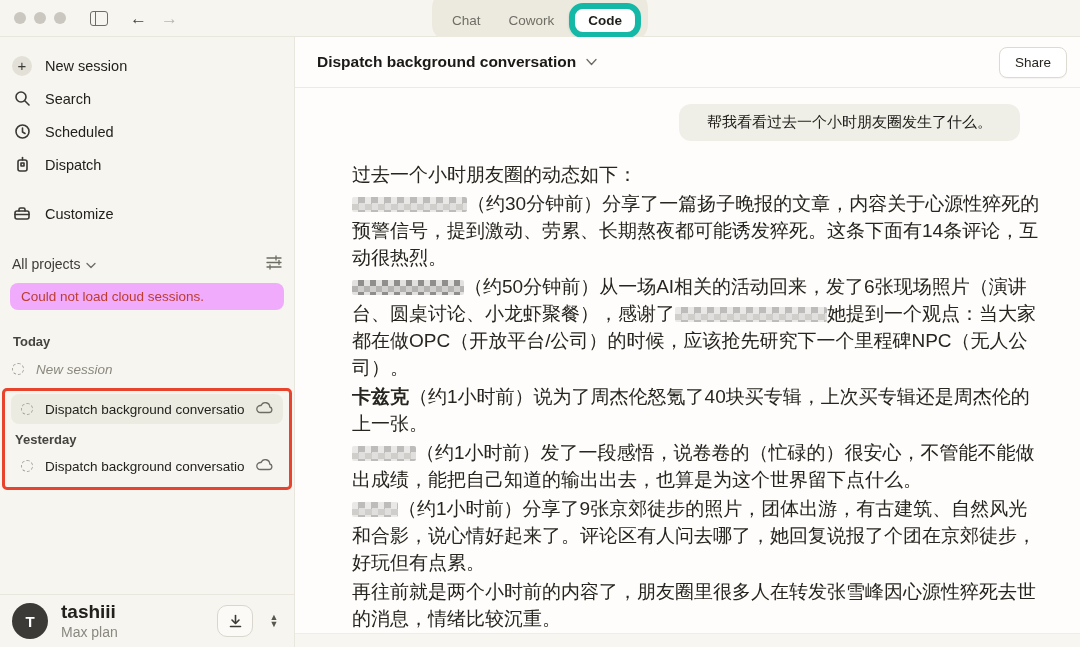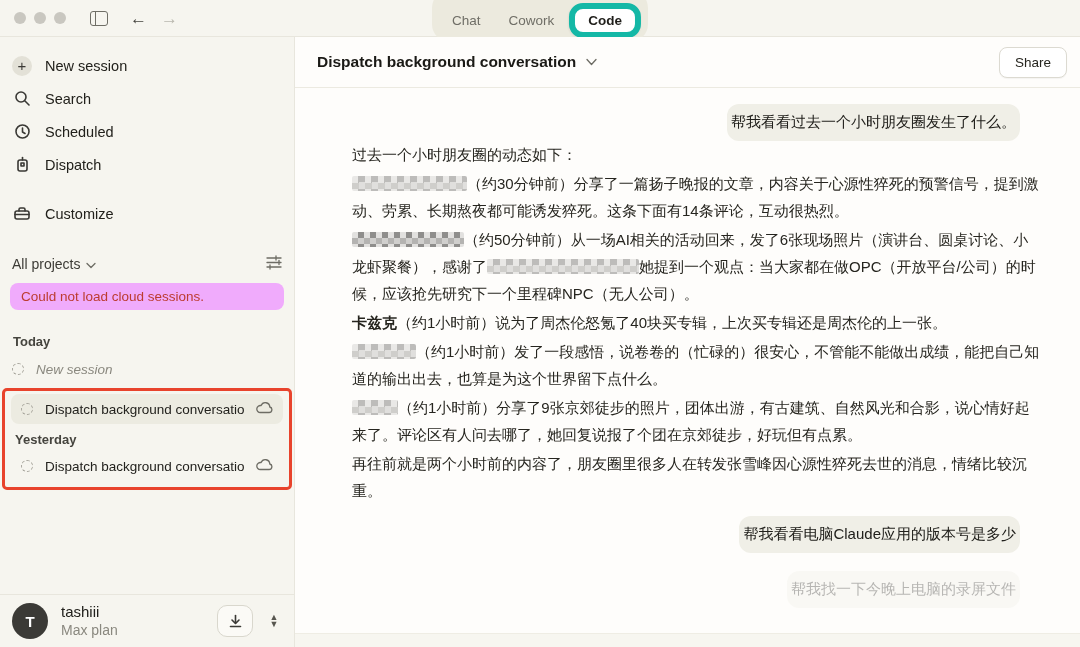--- a/index.html
+++ b/index.html
@@ -52,40 +52,40 @@
     border-radius:5px; padding:3px 3px 6px 3px; }
   .session-row { display:flex; align-items:center; gap:12px; height:30px; padding:0 10px;
     border-radius:8px; font-size:13.5px; color:#23221e; margin:0 3px; }
   .session-row.selected { background:#ecebe1; }
   .session-row .title { flex:1; white-space:nowrap; overflow:hidden; }
   .sidebar-footer { margin-top:auto; border-top:1px solid #e8e6dd; height:53px;
     display:flex; align-items:center; padding:0 12px; gap:13px; }
   .avatar { width:36px; height:36px; border-radius:50%; background:#3b3a36; color:#fff;
     font-size:15px; font-weight:700; display:flex; align-items:center; justify-content:center; flex:none; }
   .user-meta { line-height:1.25; }
-  .user-name { font-size:15px; font-weight:400; color:#22211c; }
+  .user-name { font-size:19px; font-weight:700; color:#22211c; }
   .user-plan { font-size:14px; color:#8a887f; }
   .dl-btn { margin-left:auto; width:36px; height:32px; border:1px solid #d9d7cd; border-radius:10px;
     background:#fbfaf6; display:flex; align-items:center; justify-content:center; }
   .acct-chev { width:16px; display:flex; flex-direction:column; align-items:center; color:#57564f;
     font-size:9px; line-height:.8; background:none; border:none; }
 
   
   .main { flex:1; display:flex; flex-direction:column; background:#fefdfb; position:relative; }
   .main-header { height:51px; border-bottom:1px solid #eceae1; display:flex; align-items:center;
     padding:0 13px 0 22px; flex:none; }
   .conv-title { font-size:15.5px; font-weight:700; color:#1b1a16; display:flex; align-items:center; gap:10px; }
   .share-btn { margin-left:auto; font-size:13.5px; color:#26251f; background:#ffffff;
     border:1px solid #dcdad1; border-radius:8px; padding:7px 15px; box-shadow:0 1px 1px rgba(0,0,0,.04); }
   .chat { flex:1; padding:16px 40px 0 57px; display:flex; flex-direction:column; overflow:hidden; }
-  .bubble { align-self:flex-end; background:#f0efe7; border-radius:12px; padding:9px 4px;
+  .bubble { align-self:flex-end; background:#f0efe7; border-radius:12px; padding:9px 28px;
     font-size:15px; color:#21201c; margin-right:20px; max-width:620px; }
   .bubble.faded { opacity:.32; margin-top:18px; }
   .bubble.second { margin-top:10px; }
-  .assistant { margin-top:0; font-size:15px; line-height:27px; color:#26251f; }
+  .assistant { margin-top:20px; font-size:19px; line-height:27px; color:#26251f; }
   .assistant p { margin:0 0 2px 0; }
   .m-name { font-weight:700; }
   .redact { display:inline-block; height:15px; vertical-align:-2px; border-radius:2px;
     background:repeating-conic-gradient(#bdbcba 0% 25%, #e0dfdd 25% 50%, #cfcecb 50% 75%, #e9e8e6 75% 100%);
     background-size:13px 13px; }
   .redact.dark { background:repeating-conic-gradient(#8f8e8c 0% 25%, #d0cfcd 25% 50%, #b4b3b1 50% 75%, #e2e1df 75% 100%); background-size:12px 12px; }
   .w46{width:46px} .w64{width:64px} .w107{width:107px} .w112{width:112px} .w115{width:115px} .w152{width:152px}
   .emoji-chip { display:inline-block; width:12px; height:14px; background:#edc84f; border-radius:2px;
     vertical-align:-2px; margin:0 2px 0 1px; }
   .composer-strip { position:absolute; left:0; right:0; bottom:0; height:14px;

